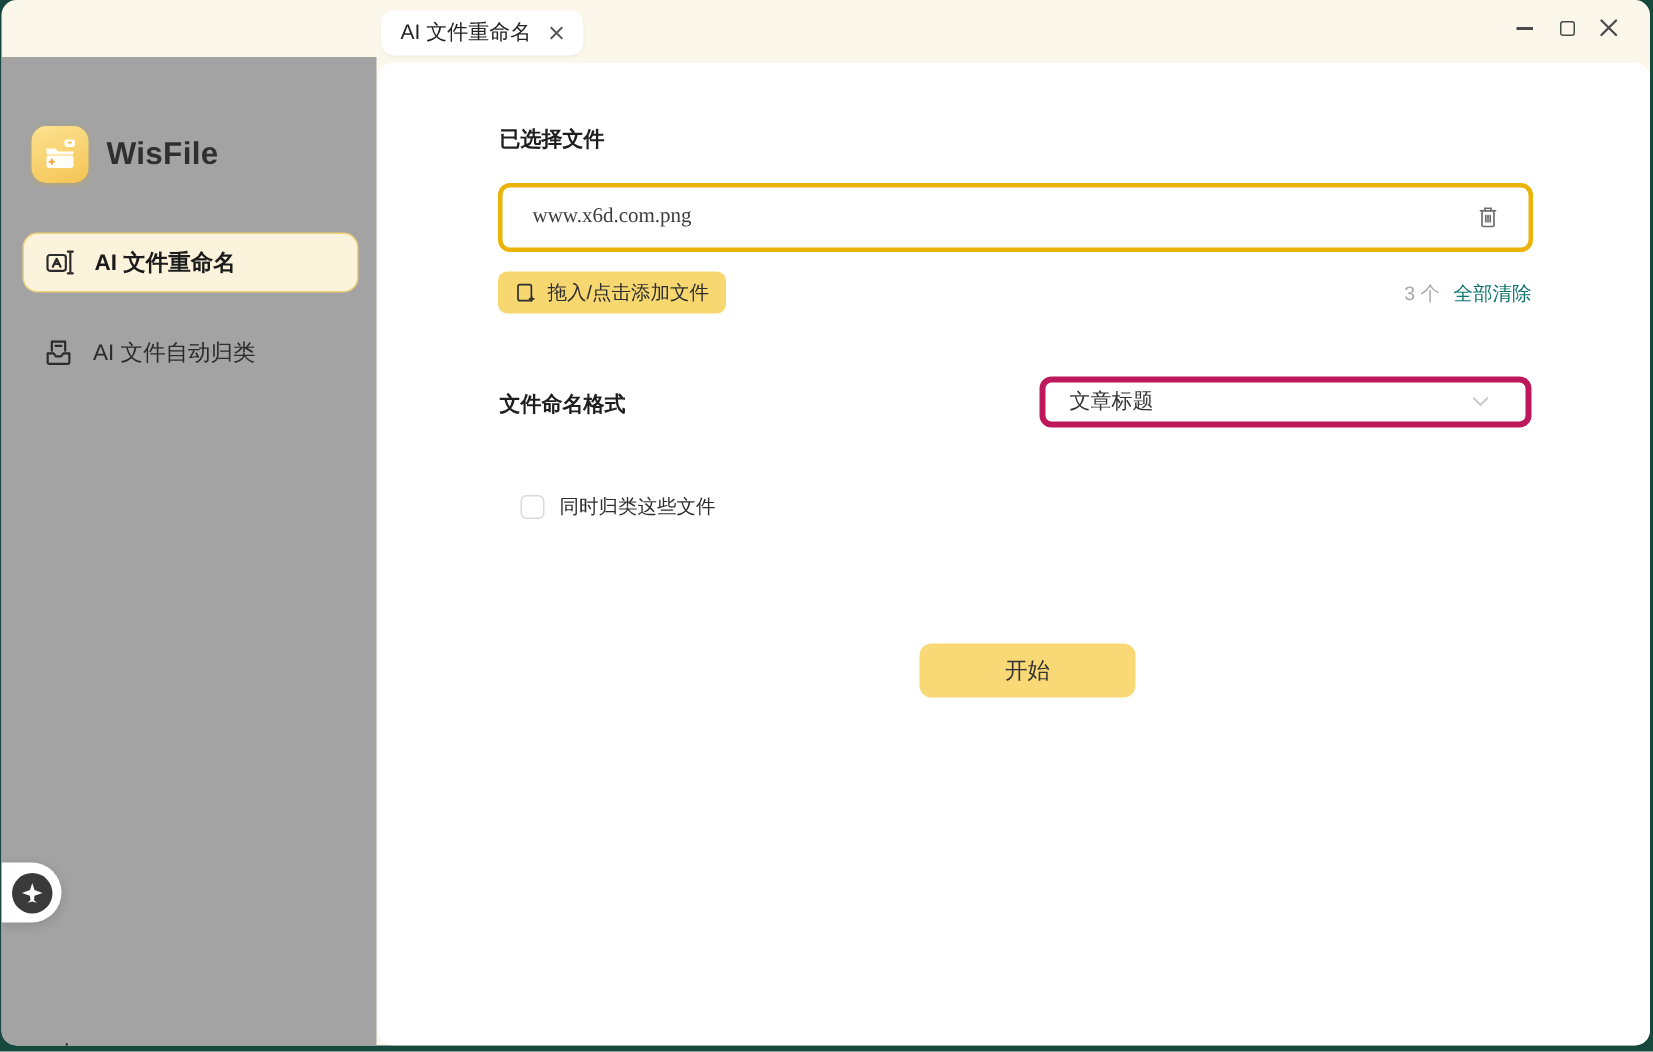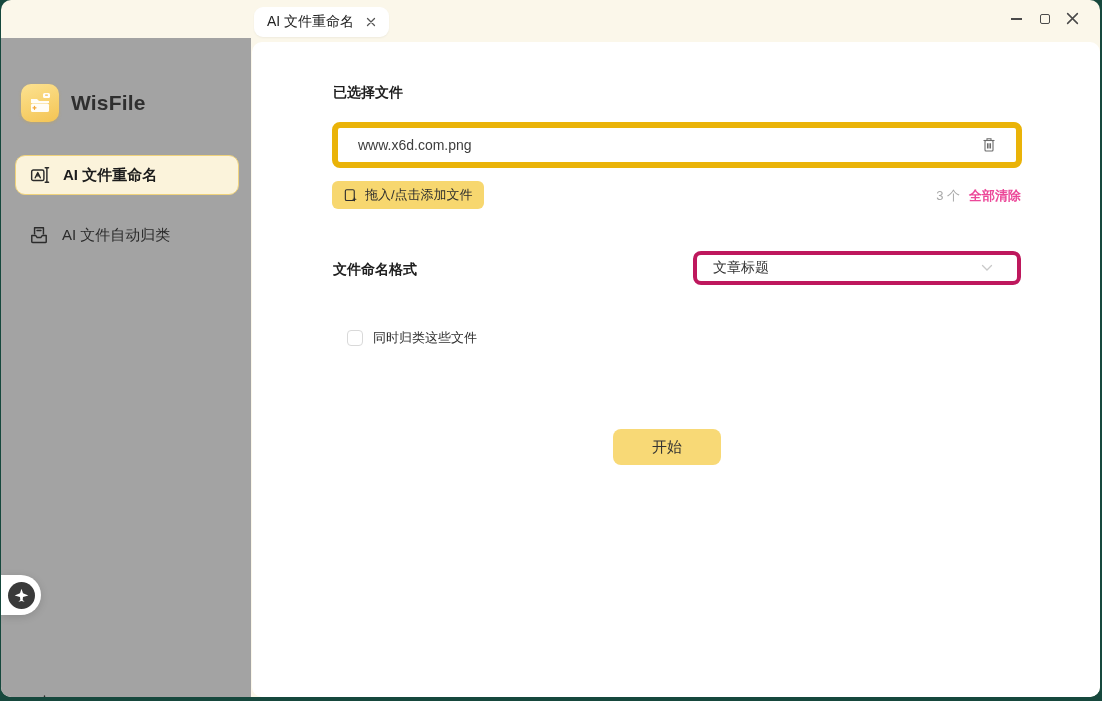--- a/index.html
+++ b/index.html
@@ -65,55 +65,55 @@
   .wc-max { width:10px; height:10px; border:1.6px solid #4a4a4a; border-radius:2px; }
   
   .panel {
     position:absolute; left:251px; top:42px; right:0; bottom:0;
     background:#ffffff; border-radius:10px;
   }
   .section-label { position:absolute; font-size:14px; font-weight:bold; color:#1e1e1e; }
   .lbl-selected { left:81px; top:42px; }
   .file-row {
     position:absolute; left:80px; top:80px; width:690px; height:46px;
-    border:6px solid #eab308; border-radius:8px; background:#fff;
-    display:flex; align-items:center; padding:0 20px;
+    border:3px solid #eab308; border-radius:8px; background:#fff;
+    display:flex; align-items:center; padding:0 20px;font-family:Liberation Serif, serif;
   }
   .file-name { font-size:14px; color:#3d3d3d; flex:1; }
   .trash-btn { display:flex; align-items:center; cursor:pointer; }
   .add-btn {
     position:absolute; left:80px; top:139px; height:28px;
     background:#F7D76F; border-radius:6px;
     display:inline-flex; align-items:center; gap:7px; padding:0 11px;
     font-size:13px; color:#2e2e2e; cursor:pointer;
   }
   .count-row {
     position:absolute; right:79px; top:145px;
     display:flex; align-items:center; gap:9px; font-size:13px;
   }
   .count-text { color:#A8A8A8; }
-  .clear-all { color:#ec4899; cursor:pointer;font-weight:bold; }
+  .clear-all { color:#0f766e; cursor:pointer; }
   .lbl-format { left:81px; top:219px; }
   .dropdown {
     position:absolute; left:441px; top:209px; width:328px; height:34px;
     border:4px solid #be185d; border-radius:8px; background:#fff;
     display:flex; align-items:center; padding:0 24px 0 16px;
     font-size:14px; color:#333; cursor:pointer;
   }
   .dropdown-value { flex:1; }
   .checkbox-row {
     position:absolute; left:95px; top:287px;
     display:flex; align-items:center; gap:10px; cursor:pointer;
   }
   .checkbox {
     width:16px; height:16px; border:1px solid #D9D9D9; border-radius:4px; background:#fff;
   }
   .checkbox-label { font-size:13px; color:#2e2e2e; }
   .start-btn {
-    position:absolute; left:361px; top:387px; width:108px; height:36px;
+    position:absolute; left:361px; top:387px; width:144px; height:36px;
     background:#F8D976; border:none; border-radius:8px;
     font-size:15px; color:#333; cursor:pointer;
     display:flex; align-items:center; justify-content:center;
     font-family:"Liberation Sans", sans-serif;
   }
 </style>
 </head>
 <body>
 
 <div class="window">

